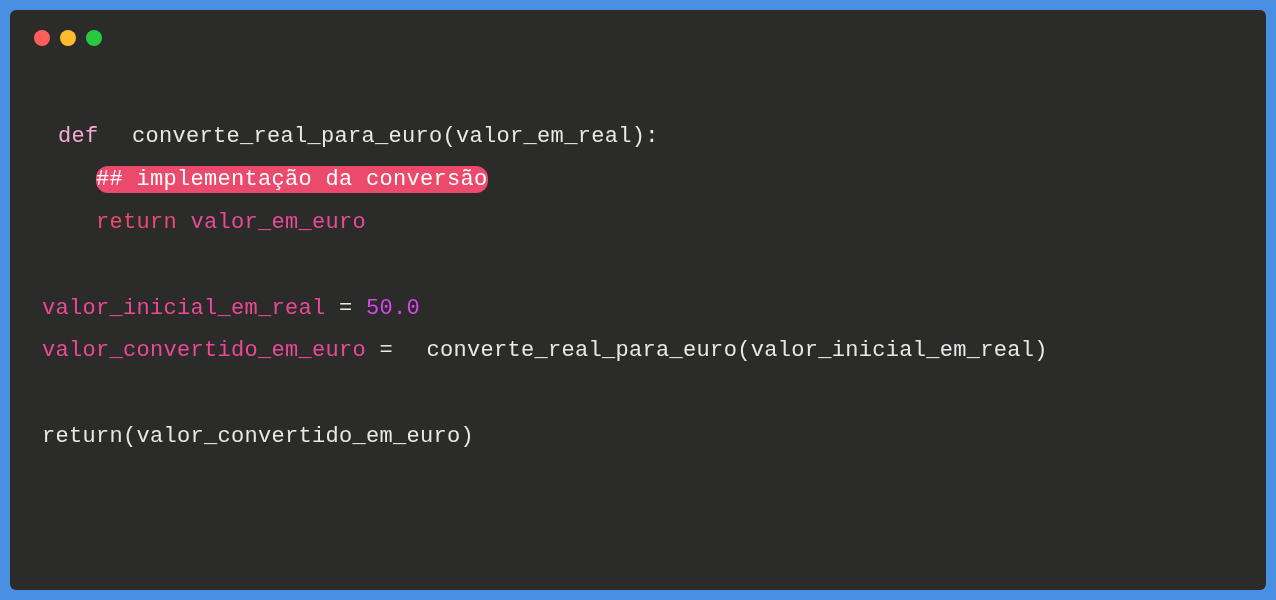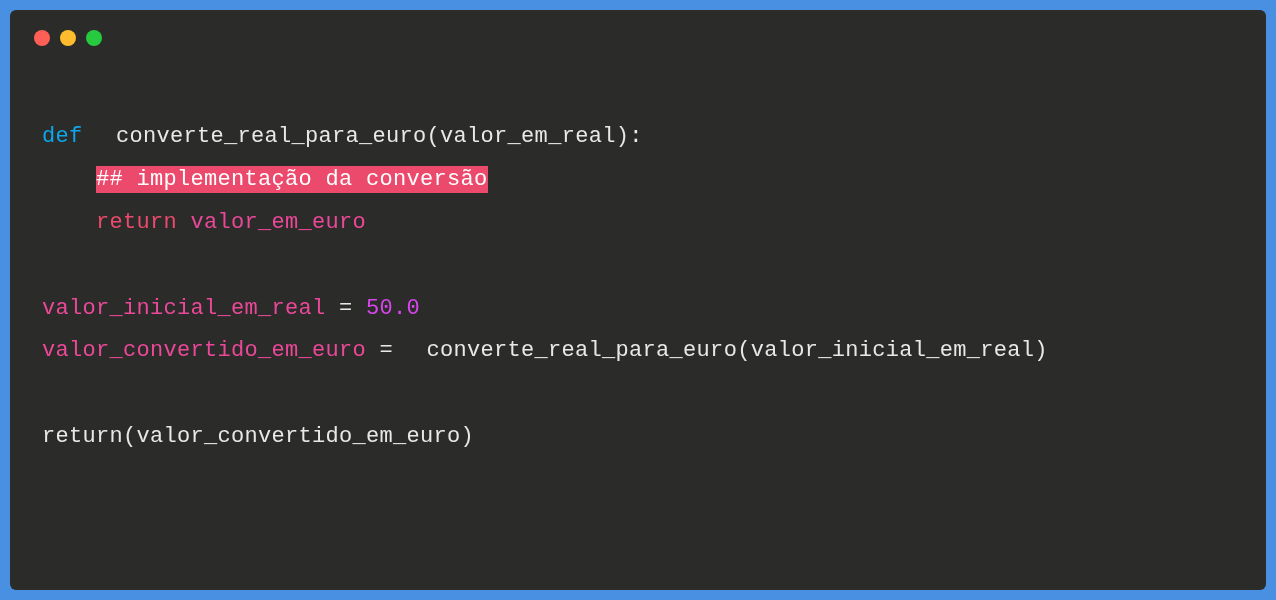--- a/index.html
+++ b/index.html
@@ -52,21 +52,22 @@
     .code-area {
       padding: 50px 32px 32px 32px;
       font-size: 22px;
       line-height: 1.95;
       color: #E8E8E8;
       white-space: pre;
       letter-spacing: 0.3px;
     }
     
     .keyword {
-      color: #0ea5e9;
+      color: #f9a8d4;
+      margin-left: 16px;
     }
     
     .keyword-return {
       color: #EC4A6C;
       margin-top: 26px;
     }
     
     .function-name {
       color: #E8E8E8;
       margin-left: 20px;
@@ -77,20 +78,21 @@
     }
     
     .param {
       color: #E8E8E8;
     }
     
     .comment-highlight {
       background-color: #EC4A6C;
       color: #FFFFFF;
       padding: 1px 0;
+      border-radius: 12px;
     }
     
     .variable {
       color: #ec4899;
     }
     
     .operator {
       color: #E8E8E8;
     }
     

